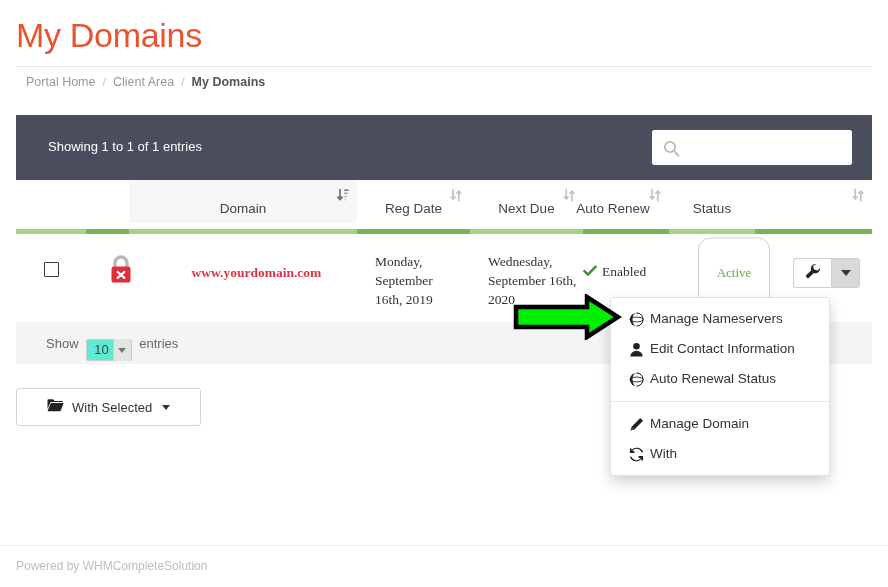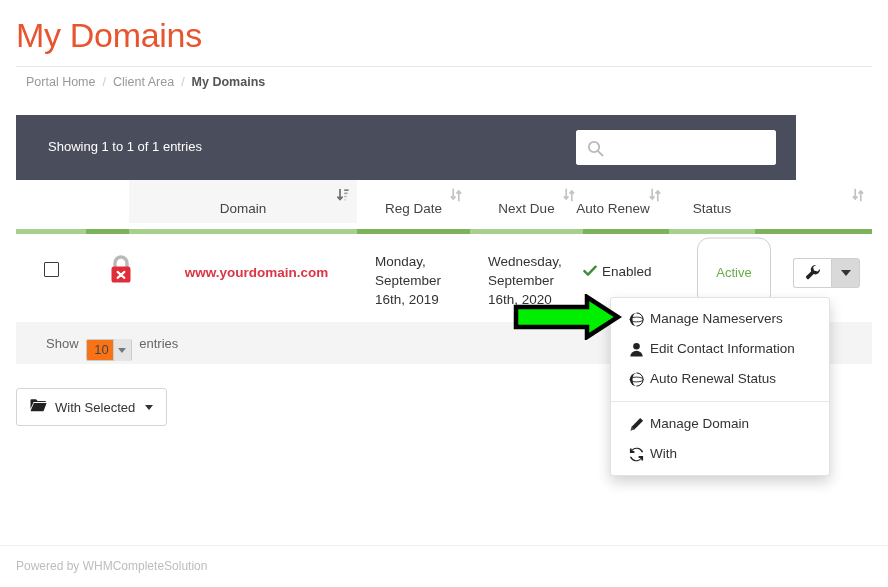--- a/index.html
+++ b/index.html
@@ -28,21 +28,21 @@
     font-size: 12.5px; line-height: 18px; color: #999999;
     white-space: nowrap;
     margin-left: 10px;
   }
   .breadcrumb .crumb { color: #999999; text-decoration: none; }
   .breadcrumb .sep { color: #cccccc; margin: 0 7px; }
   .breadcrumb .crumb.active { color: #555555; font-weight: bold; }
 
   
   .toolbar {
-    position: absolute; left: 16px; top: 115px; width: 780px; height: 65px;
+    position: absolute; left: 16px; top: 115px; width: 856px; height: 65px;
     background: #4a4d5b;
   }
   .toolbar .showing {
     position: absolute; left: 32px; top: 23px;
     color: #ffffff; font-size: 13px; line-height: 18px;
   }
   .search-wrap {
     position: absolute; right: 20px; top: 15px;
     width: 200px; height: 35px; background: #ffffff;
     border: 1px solid #ffffff; border-radius: 2px;
@@ -69,21 +69,21 @@
   }
   .th .lbl.two { bottom: 6px; }
   .th.sorted { background: #f6f6f6; }
   .sort-ico {
     position: absolute; top: 8px; right: 8px; width: 12px; height: 14px;
   }
 
   .greenbar { position: relative; height: 5px; }
   .greenbar span { position: absolute; top: 0; height: 5px; }
 
-  .tbody { position: relative; }
+  .tbody { position: relative; font-family: Liberation Serif, serif; }
   .row { position: relative; height: 76px; background: #ffffff; }
   .cell {
     position: absolute; top: 0; height: 76px;
     font-size: 13.5px; color: #333333;
   }
   .cell .inner {
     position: absolute; left: 0; right: 0; top: 18px;
     text-align: center; line-height: 19px;
   }
   .cell .inner.mid { top: 50%; transform: translateY(-50%); }
@@ -124,39 +124,39 @@
   .tfoot {
     position: absolute; left: 16px; top: 322px; width: 856px; height: 42px;
     background: #f4f4f4;
   }
   .tfoot .lengthbox {
     position: absolute; left: 30px; top: 12px;
     font-size: 13px; color: #666666; line-height: 20px; white-space: nowrap;
   }
   .sel {
     display: inline-block; position: relative; height: 22px;
-    border: 1px solid #cccccc; background: #f97316; vertical-align: -6px;
+    border: 1px solid #cccccc; background: #5eead4; vertical-align: -6px;
     margin: 0 4px; padding: 0 22px 0 7px; border-radius: 2px;
     font-size: 13px; color: #444; line-height: 20px;
   }
   .sel .arrow {
     position: absolute; right: 0; top: -1px; width: 18px; height: 22px;
     background: #e4e4e4; border-left: 1px solid #cccccc;
     display: flex; align-items: center; justify-content: center;
   }
   .sel .arrow i {
     width: 0; height: 0; border-left: 4px solid transparent;
     border-right: 4px solid transparent; border-top: 5px solid #777;
     display: block;
   }
 
   
   .with-selected {
     position: absolute; left: 16px; top: 388px;
-    padding: 9px 13px; border: 1px solid #d5d5d5; border-radius: 3px;
+    padding: 9px 30px; border: 1px solid #d5d5d5; border-radius: 3px;
     background: #ffffff; font-size: 13px; color: #333333;
     display: flex; align-items: center; gap: 8px; line-height: 17px;
   }
   .with-selected .caret-sm {
     width: 0; height: 0; border-left: 4px solid transparent;
     border-right: 4px solid transparent; border-top: 5px solid #333;
     margin-left: 2px;
   }
 
   

